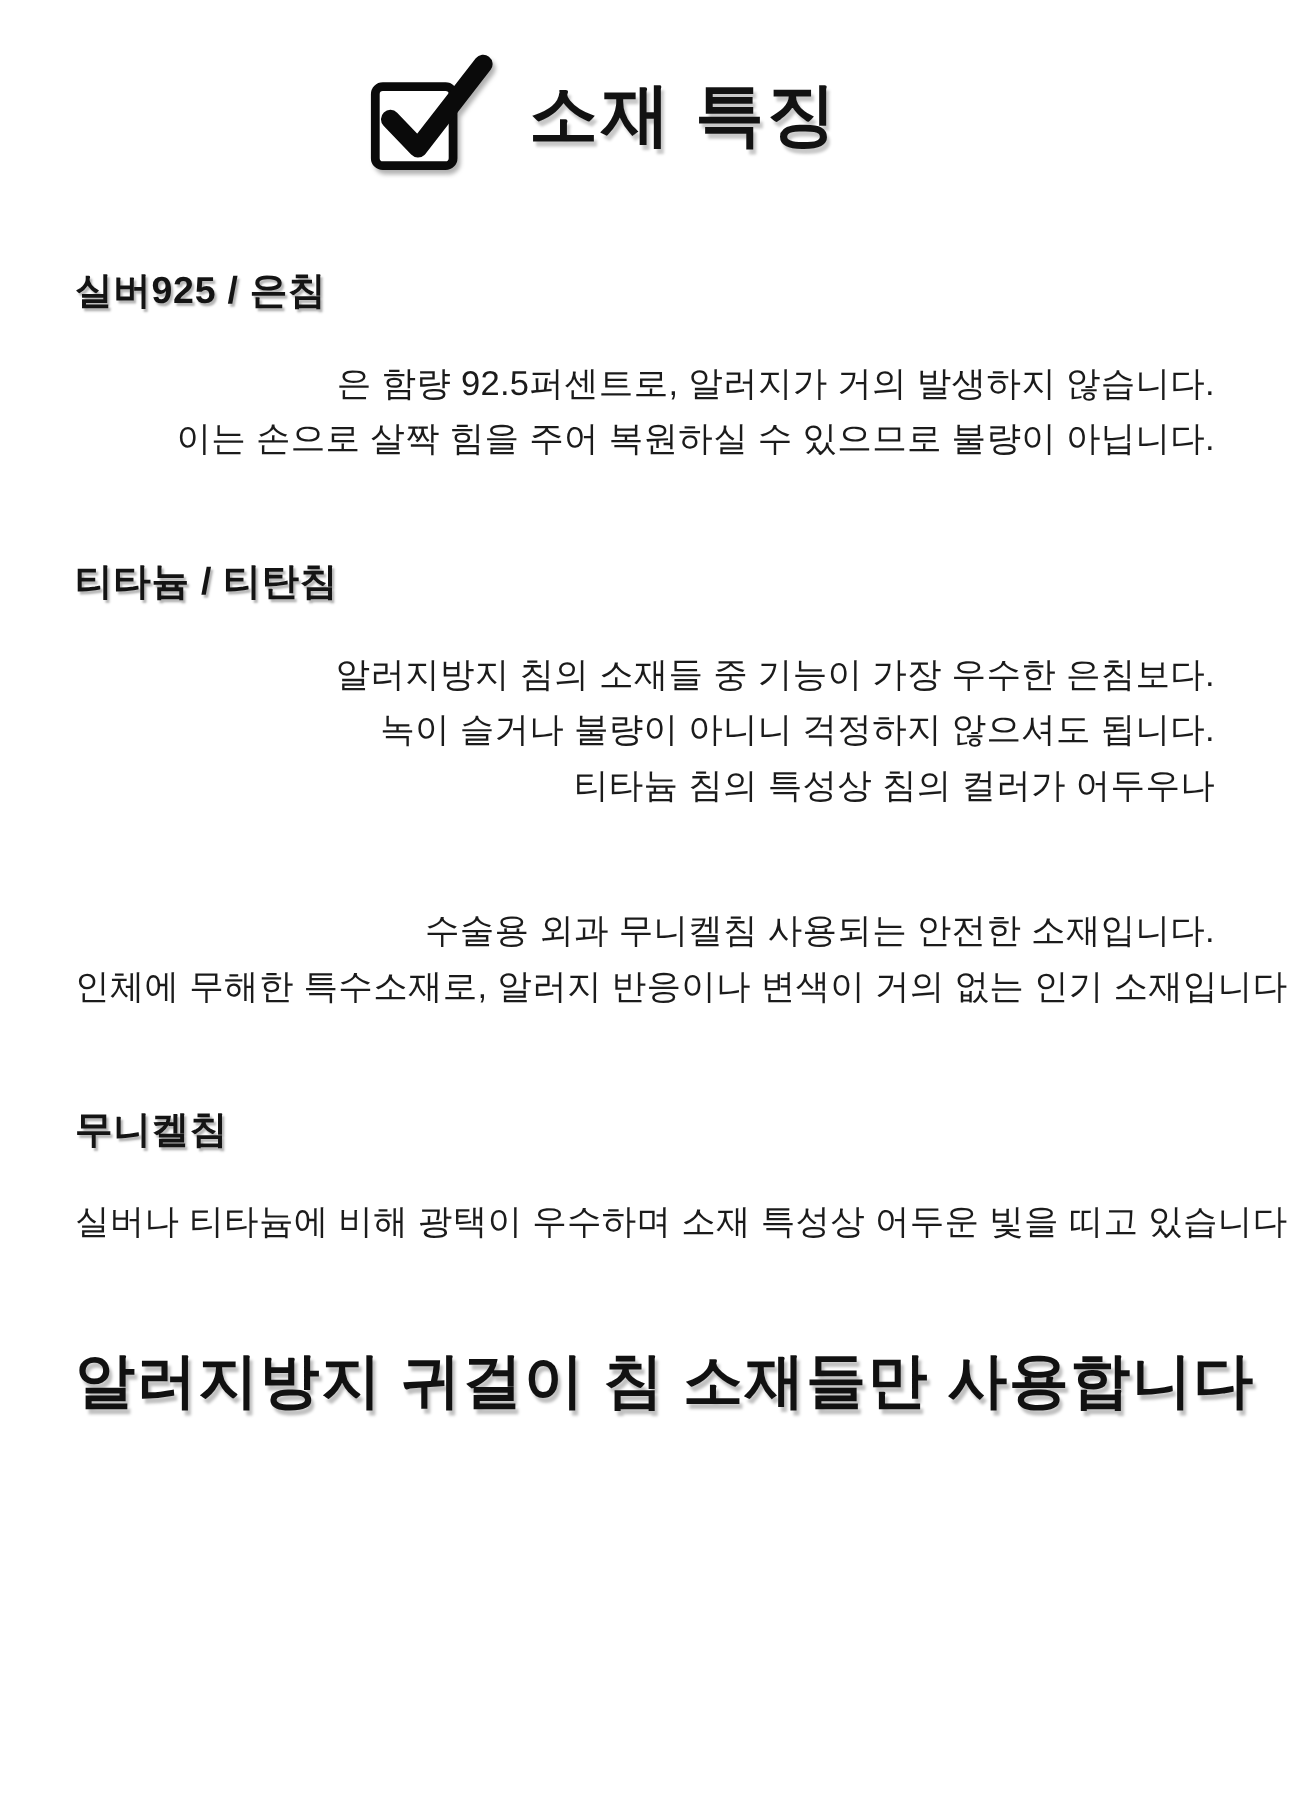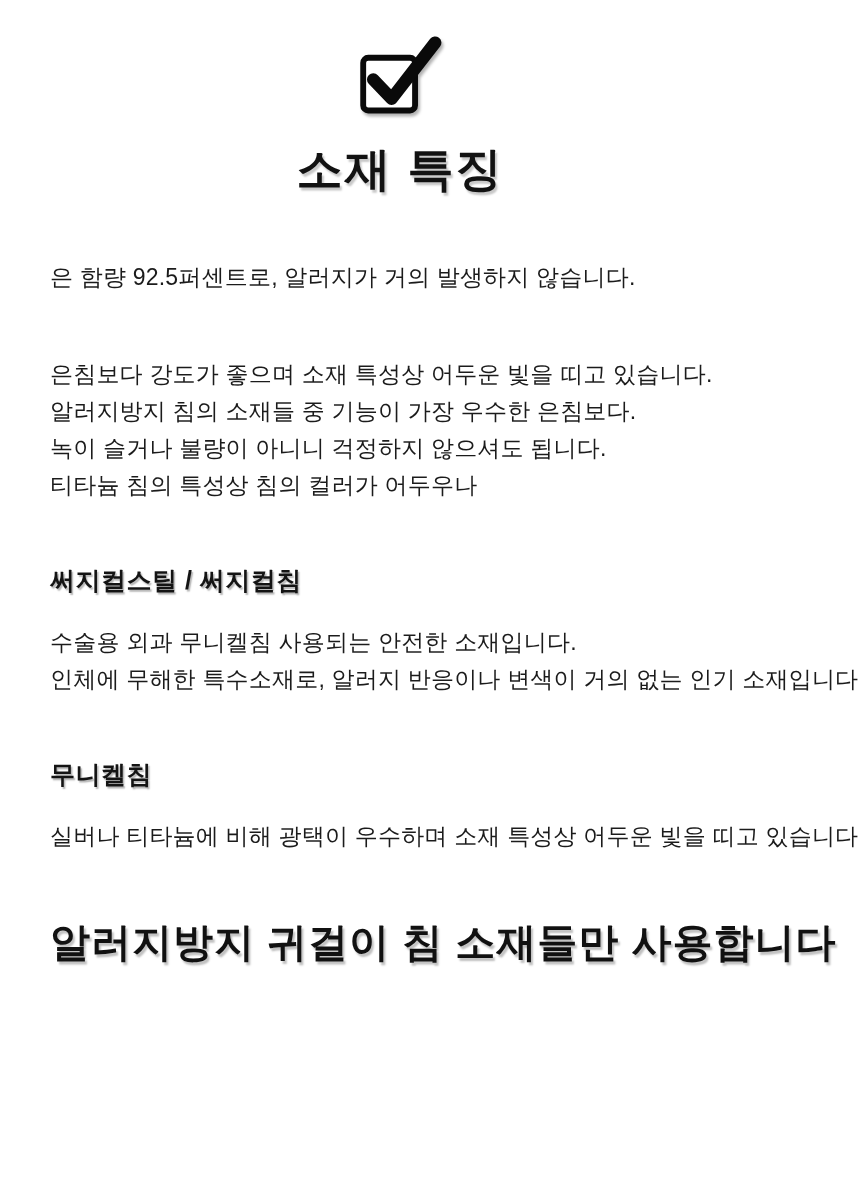--- a/index.html
+++ b/index.html
@@ -18,21 +18,20 @@
     overflow: hidden;
     color: #1b1b1b;
   }
   .header {
     display: flex;
     align-items: center;
     justify-content: center;
     gap: 20px;
     margin: 0 auto 58px auto;
     transform: translateX(-30px);
-    flex-direction: column;
   }
   .checkbox-icon {
     width: 92px;
     height: 84px;
     display: inline-block;
     filter: drop-shadow(2px 3px 1.5px rgba(0,0,0,0.30));
   }
   .page-title {
     font-size: 46px;
     font-weight: 700;
@@ -53,20 +52,21 @@
     letter-spacing: 0.5px;
     text-shadow: 1.5px 2px 1.5px rgba(0,0,0,0.30);
   }
   .section-line {
     font-size: 23px;
     line-height: 37px;
     margin: 0;
     color: #1b1b1b;
     letter-spacing: 0.2px;
     white-space: nowrap;
+    text-align: right;
   }
   .footer {
     margin-top: 48px;
     text-align: center;
   }
   .footer-text {
     display: inline-block;
     font-size: 40px;
     font-weight: 700;
     color: #111111;
@@ -85,32 +85,33 @@
     <span class="checkbox-icon">
       <svg viewBox="0 0 110 100" width="92" height="84" aria-hidden="true">
         <rect x="11" y="27" width="62" height="63" rx="6" ry="6" fill="#ffffff" stroke="#0a0a0a" stroke-width="7"></rect>
         <path d="M 23 53 L 45 76 L 97 9" fill="none" stroke="#0a0a0a" stroke-width="15" stroke-linecap="round" stroke-linejoin="round"></path>
       </svg>
     </span>
     <h1 class="page-title">소재 특징</h1>
   </div>
 
   <div class="section">
+    <h2 class="section-heading">실버925 / 은침</h2>
     <p class="section-line">은 함량 92.5퍼센트로, 알러지가 거의 발생하지 않습니다.</p>
+    <p class="section-line">이는 손으로 살짝 힘을 주어 복원하실 수 있으므로 불량이 아닙니다.</p>
   </div>
 
   <div class="section">
-    <p class="section-line">은침보다 강도가 좋으며 소재 특성상 어두운 빛을 띠고 있습니다.</p>
+    <h2 class="section-heading">티타늄 / 티탄침</h2>
     <p class="section-line">알러지방지 침의 소재들 중 기능이 가장 우수한 은침보다.</p>
     <p class="section-line">녹이 슬거나 불량이 아니니 걱정하지 않으셔도 됩니다.</p>
     <p class="section-line">티타늄 침의 특성상 침의 컬러가 어두우나</p>
   </div>
 
   <div class="section">
-    <h2 class="section-heading">써지컬스틸 / 써지컬침</h2>
     <p class="section-line">수술용 외과 무니켈침 사용되는 안전한 소재입니다.</p>
     <p class="section-line">인체에 무해한 특수소재로, 알러지 반응이나 변색이 거의 없는 인기 소재입니다.</p>
   </div>
 
   <div class="section">
     <h2 class="section-heading">무니켈침</h2>
     <p class="section-line">실버나 티타늄에 비해 광택이 우수하며 소재 특성상 어두운 빛을 띠고 있습니다.</p>
   </div>
 
   <div class="footer">

